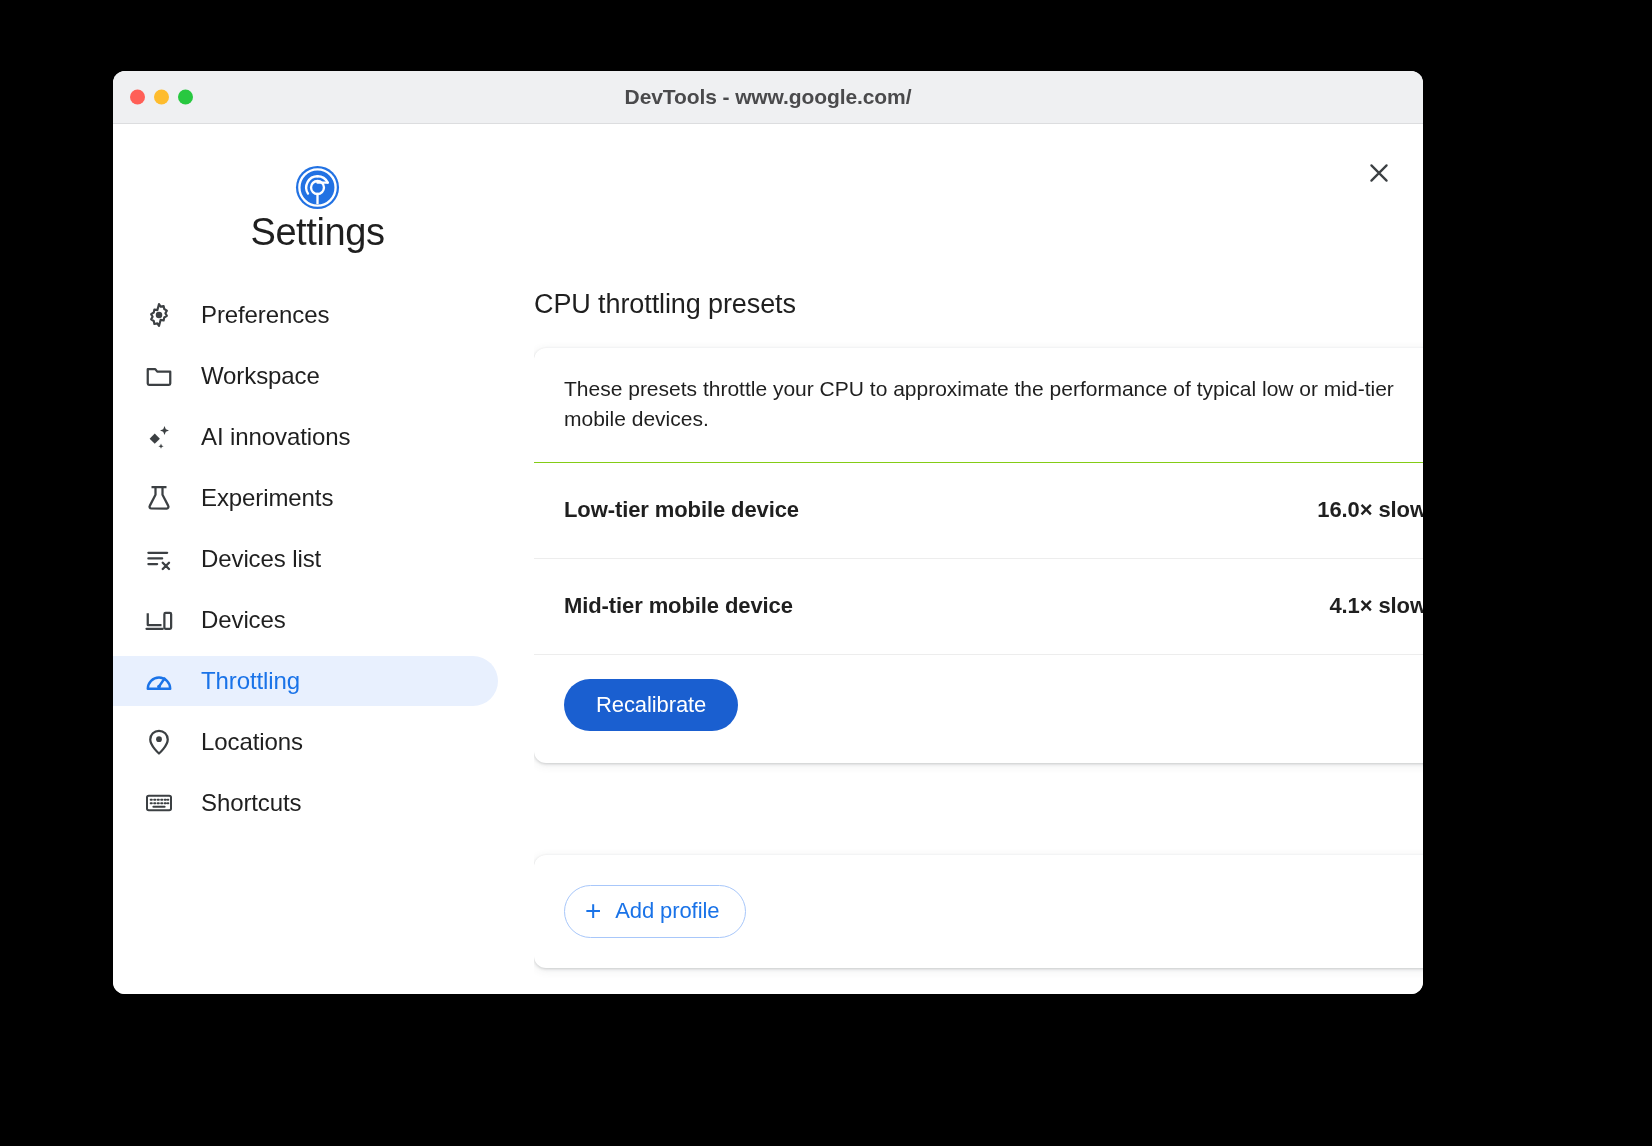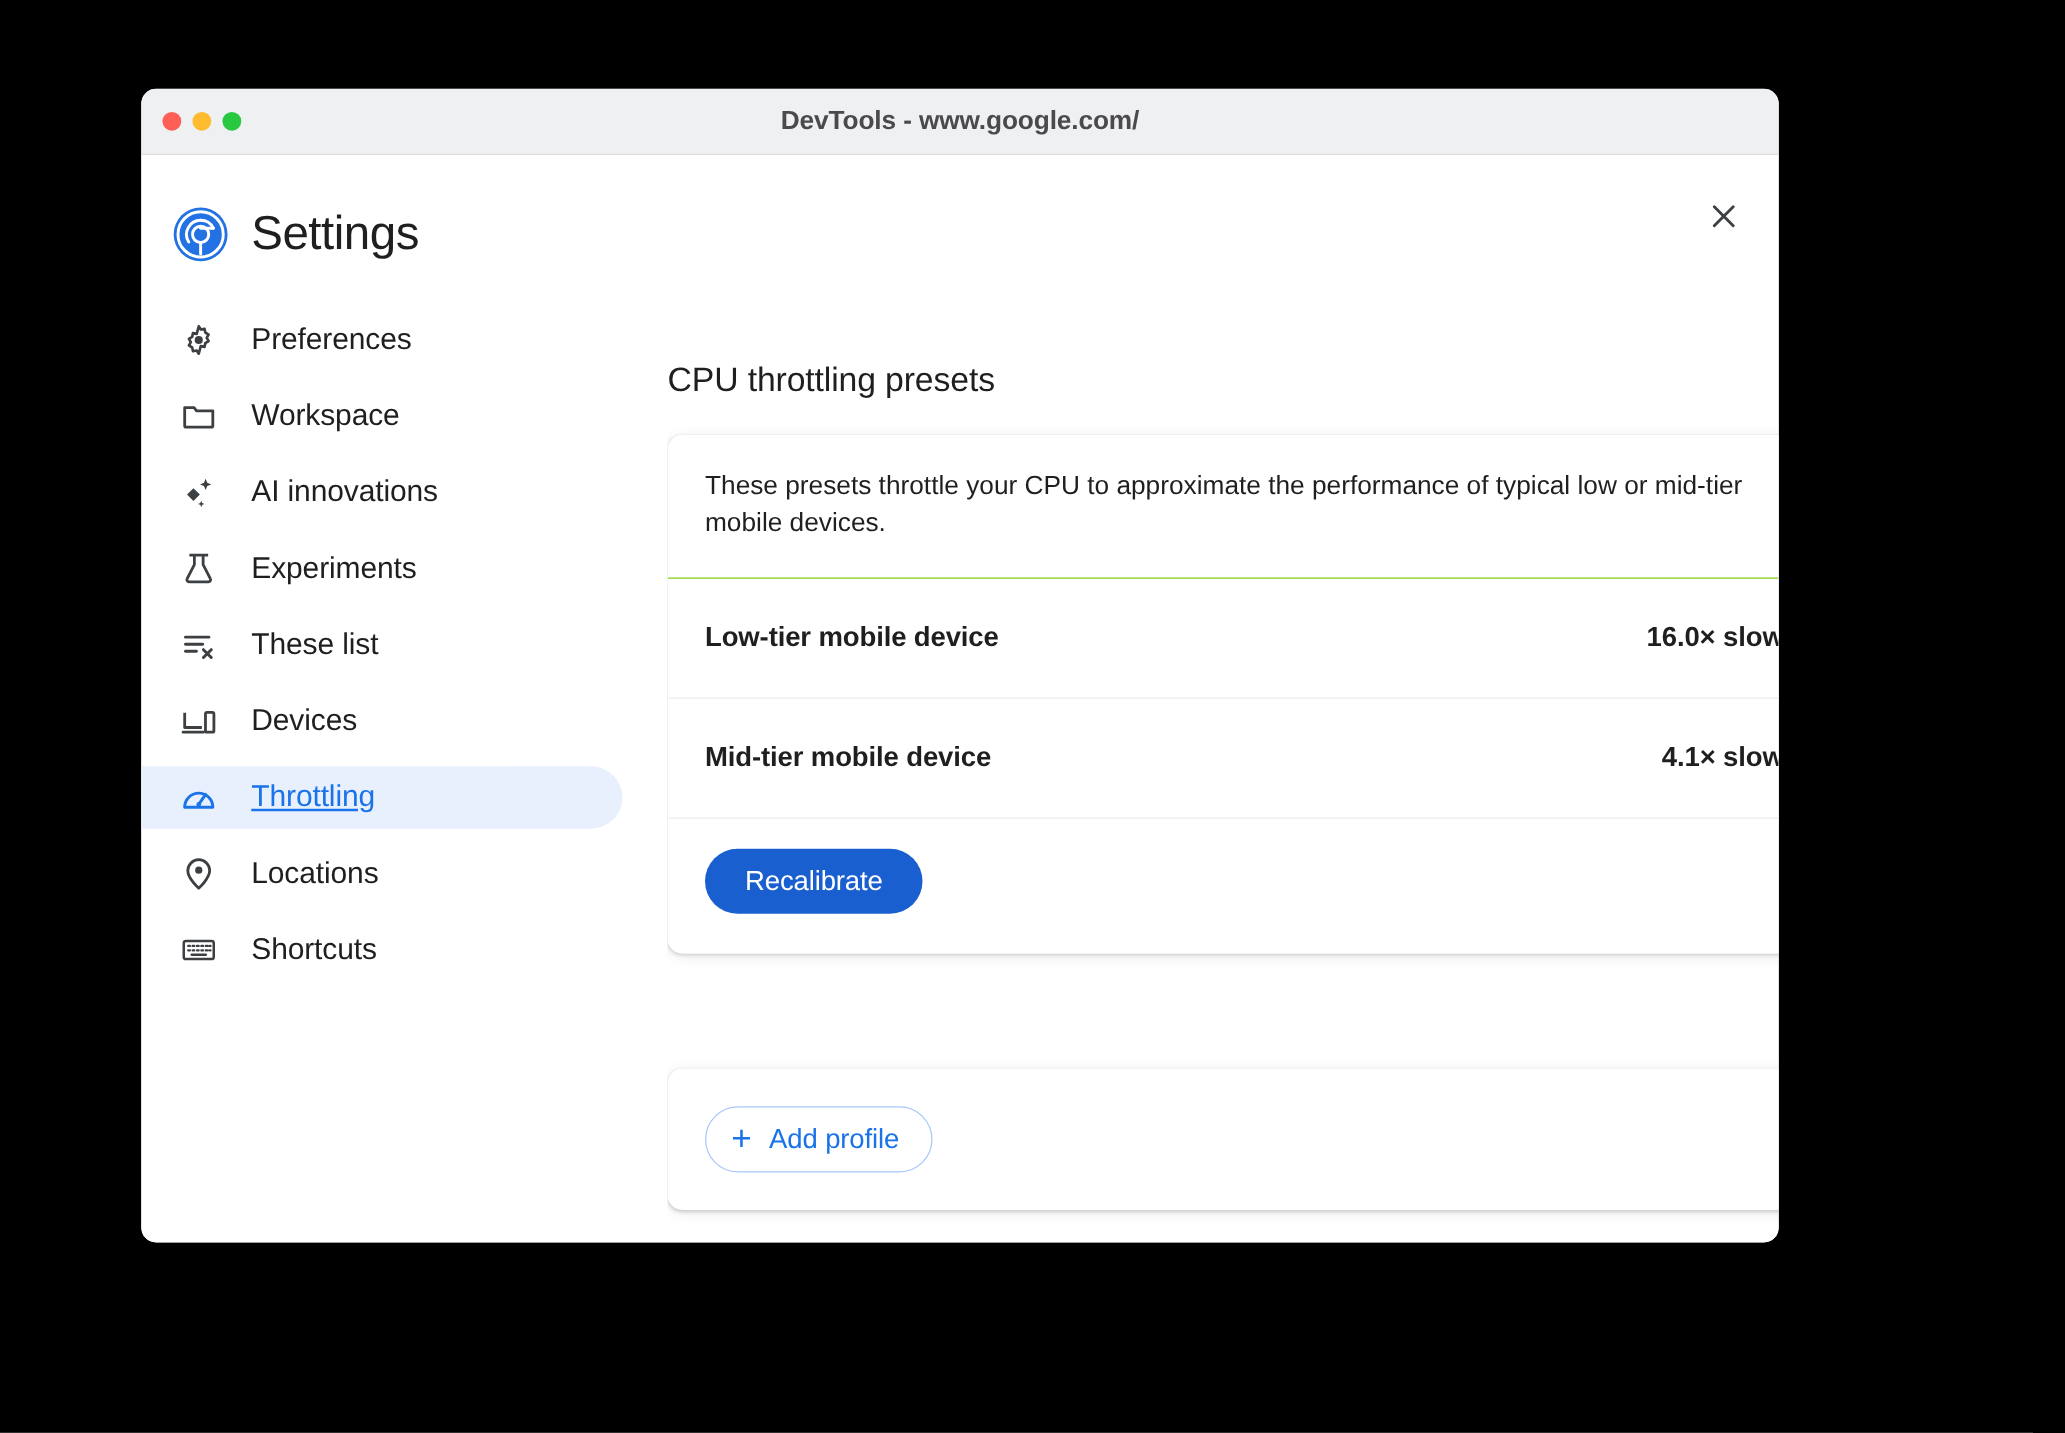--- a/index.html
+++ b/index.html
@@ -90,23 +90,24 @@
     position: absolute;
     left: 0;
     top: 0;
     width: 385px;
     padding-top: 40px;
   }
 
   .brand {
     display: flex;
     align-items: center;
-    gap: 17px;
+    gap: 0;
     padding-left: 24px;
     margin-bottom: 36px;
+    flex-direction: column;
   }
   .brand-logo { width: 47px; height: 47px; flex: none; }
   .brand-title {
     font-size: 38px;
     font-weight: normal;
     color: #1f1f1f;
     letter-spacing: -0.4px;
   }
 
   .nav-list { display: flex; flex-direction: column; }
@@ -130,21 +131,21 @@
   }
   .nav-item .nav-label {
     font-size: 24px;
     letter-spacing: -0.1px;
     color: #1f1f1f;
     white-space: nowrap;
   }
   .nav-item.selected {
     background: #e8f0fe;
   }
-  .nav-item.selected .nav-label { color: #1a73e8; font-weight: normal; text-decoration: underline; }
+  .nav-item.selected .nav-label { color: #1a73e8; font-weight: normal; }
 
   
   .main {
     position: absolute;
     left: 421px;
     top: 0;
     right: 0;
     bottom: 0;
     padding-top: 165px;
     padding-right: 20px;
@@ -321,21 +322,21 @@
 
           <div class="nav-item">
             <span class="nav-icon">
               <svg width="30" height="30" viewBox="0 0 24 24" fill="none" stroke="#3c4043" stroke-width="1.8" stroke-linecap="round">
                 <path d="M3.5 7h15"></path>
                 <path d="M3.5 11.5h11"></path>
                 <path d="M3.5 16h7"></path>
                 <path d="M15 15l5 5M20 15l-5 5" stroke-width="1.9"></path>
               </svg>
             </span>
-            <span class="nav-label">These list</span>
+            <span class="nav-label">Devices list</span>
           </div>
 
           <div class="nav-item">
             <span class="nav-icon">
               <svg width="30" height="30" viewBox="0 0 24 24" fill="none" stroke="#3c4043" stroke-width="1.8">
                 <path d="M3 6.5v9.5h11" stroke-linejoin="round"></path>
                 <path d="M2 19h13" stroke-linecap="round"></path>
                 <rect x="16.3" y="6.3" width="5.4" height="12.7" rx="1" stroke-linejoin="round"></rect>
               </svg>
             </span>

